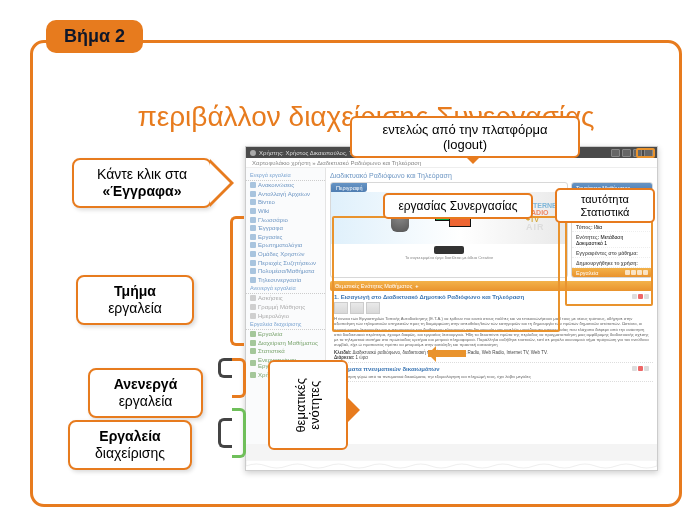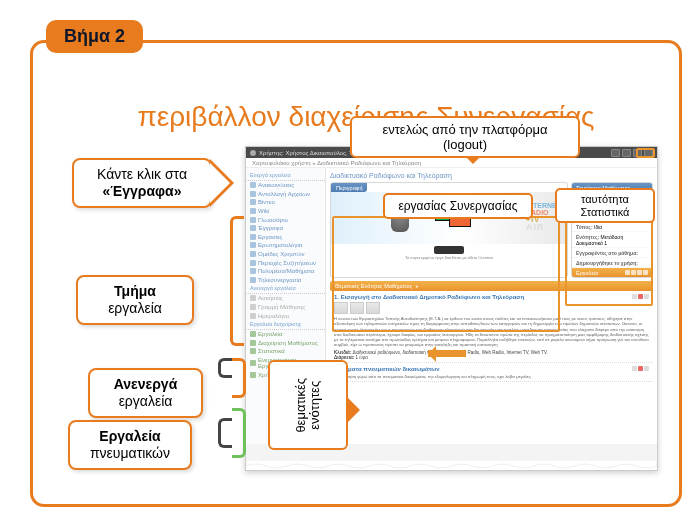--- a/index.html
+++ b/index.html
@@ -363,19 +363,19 @@
 <div class="call call-docs">
   <span>Κάντε κλικ στα</span><br><span class="em">«Έγγραφα»</span>
 </div>
 <div class="call call-active">
   <span class="em">Τμήμα</span><br><span>εργαλεία</span>
 </div>
 <div class="call call-inactive">
   <span class="em">Ανενεργά</span><br><span>εργαλεία</span>
 </div>
 <div class="call call-admin">
-  <span class="em">Εργαλεία</span><br><span>πνευματικών</span>
+  <span class="em">Εργαλεία</span><br><span>διαχείρισης</span>
 </div>
 
 <div class="vert-call">
   <span><span>θεματικές</span><br><span>ενότητες</span></span>
 </div>
 <div class="arrow-orange arr-them"></div>
 
 </body></html>

